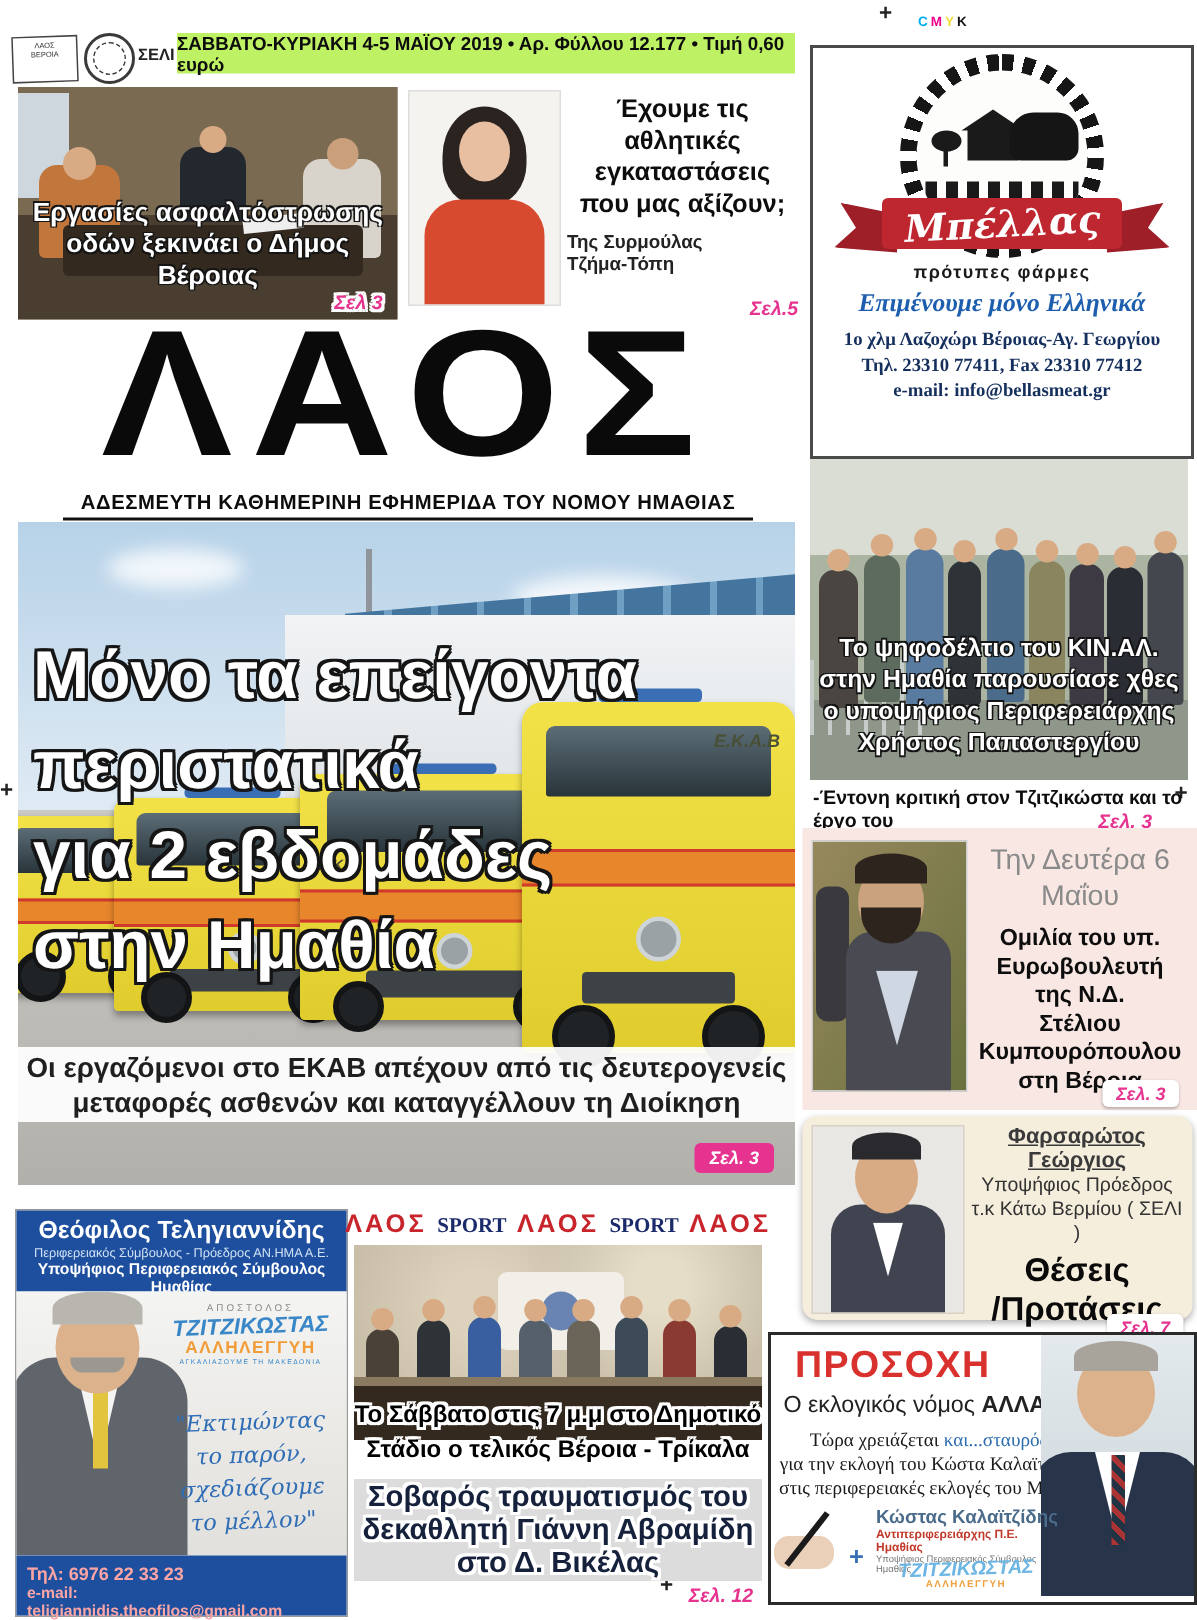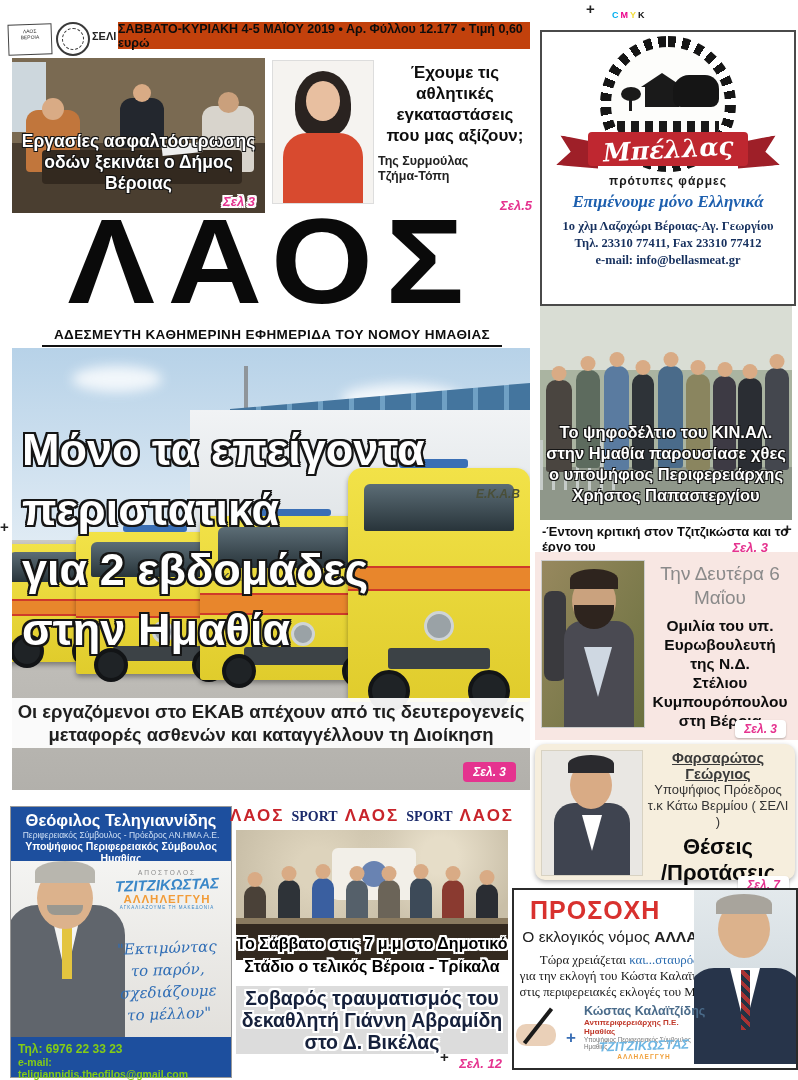--- a/index.html
+++ b/index.html
@@ -14,21 +14,21 @@
         -2px 0 0 #fff,2px 0 0 #fff,0 -2px 0 #fff,0 2px 0 #fff;}
   
   .crop{font-size:15px;color:#222;font-weight:bold;}
   .cmyk span{font-size:9px;font-weight:bold;margin-right:2px;}
   
   .stamp{left:8px;top:24px;width:42px;height:26px;border:1px solid #444;transform:rotate(-2deg);
          font-size:5px;line-height:6px;text-align:center;color:#333;padding-top:3px;}
   .poststamp{left:56px;top:22px;width:30px;height:30px;border:2px solid #3a3a3a;border-radius:50%;}
   .poststamp i{position:absolute;inset:4px;border:1px dashed #3a3a3a;border-radius:50%;}
   .elta{left:92px;top:30px;font-size:11px;font-weight:bold;color:#222;}
-  .datebar{left:118px;top:22px;width:412px;height:27px;background:#c2410c;
+  .datebar{left:118px;top:22px;width:412px;height:27px;background:#bef264;
            display:flex;align-items:center;justify-content:center;
            font-size:12.5px;font-weight:bold;color:#0d0d0d;}
   
   .bellas{left:540px;top:30px;width:252px;height:272px;border:2px solid #4a4a4a;background:#fff;}
   .blogo{left:58px;top:4px;width:136px;height:136px;border-radius:50%;
          background:repeating-conic-gradient(#161616 0 7deg,#fff 7deg 13deg);}
   .blogo .inner{position:absolute;inset:11px;border-radius:50%;background:#fdfdfb;overflow:hidden;}
   .barn{left:34px;top:38px;width:34px;height:22px;background:#1a1a1a;}
   .barnroof{left:30px;top:26px;width:0;height:0;border-left:21px solid transparent;border-right:21px solid transparent;border-bottom:14px solid #1a1a1a;}
   .btree{left:10px;top:40px;width:20px;height:14px;border-radius:50%;background:#1a1a1a;}
@@ -129,21 +129,21 @@
   .telrole1{font-size:8.5px;color:#cfe0f5;}
   .telrole2{font-size:10.5px;font-weight:bold;color:#fff;}
   .telbody{left:0;top:54px;width:100%;height:176px;background:linear-gradient(#f4f4f2,#e2e0dc);overflow:hidden;}
   .tlogo{left:96px;top:8px;width:120px;text-align:center;}
   .tlogo .ap{font-size:6.5px;letter-spacing:2px;color:#8a8a8a;}
   .tlogo .tz{font-size:15px;font-weight:bold;font-style:italic;color:#3a87c8;transform:rotate(-2deg);}
   .tlogo .al{font-size:11.5px;font-weight:bold;color:#f29c38;letter-spacing:1px;}
   .tlogo .sm{font-size:4.5px;color:#3a87c8;letter-spacing:1px;}
   .quote{left:100px;top:76px;width:114px;text-align:center;font-family:"DejaVu Serif",serif;
          font-style:italic;font-size:15px;line-height:22px;color:#2f6db5;transform:rotate(-2deg);}
-  .telfoot{left:0;bottom:0;width:100%;height:40px;background:#1d4f9e;color:#84cc16;font-weight:bold;
+  .telfoot{left:0;bottom:0;width:100%;height:40px;background:#1d4f9e;color:#fca5a5;font-weight:bold;
            padding:5px 7px;box-sizing:border-box;}
   .telfoot .ph{font-size:12px;}
   .telfoot .em{font-size:10.5px;}
   
   .sport{left:236px;top:806px;width:272px;height:270px;}
   .sphead{left:0;top:0;width:100%;display:flex;justify-content:center;align-items:baseline;gap:7px;}
   .sphead .laos{font-size:17px;font-weight:bold;letter-spacing:2px;color:#c8242b;}
   .sphead .sp{font-family:"Liberation Serif",serif;font-size:14px;font-weight:bold;color:#1b2a6b;}
   .spphoto{left:0;top:24px;width:272px;height:130px;overflow:hidden;
            background:radial-gradient(circle at 30% 30%,#ddd3bc 10%,transparent 40%),

